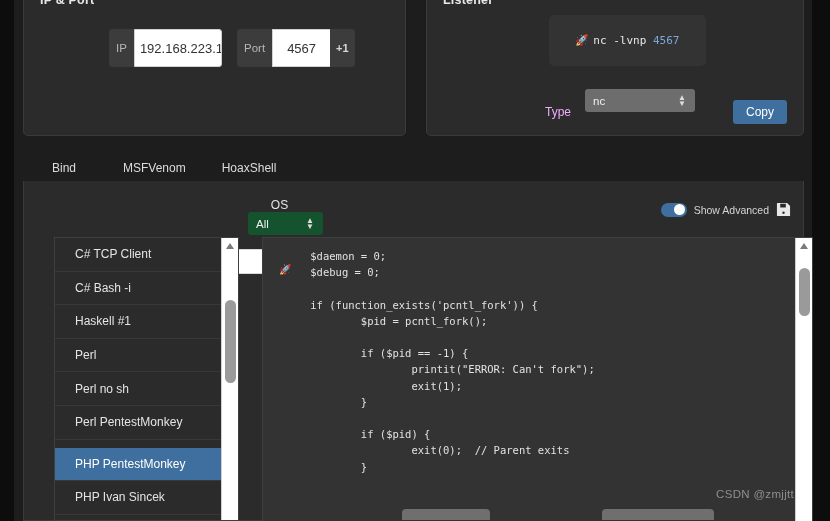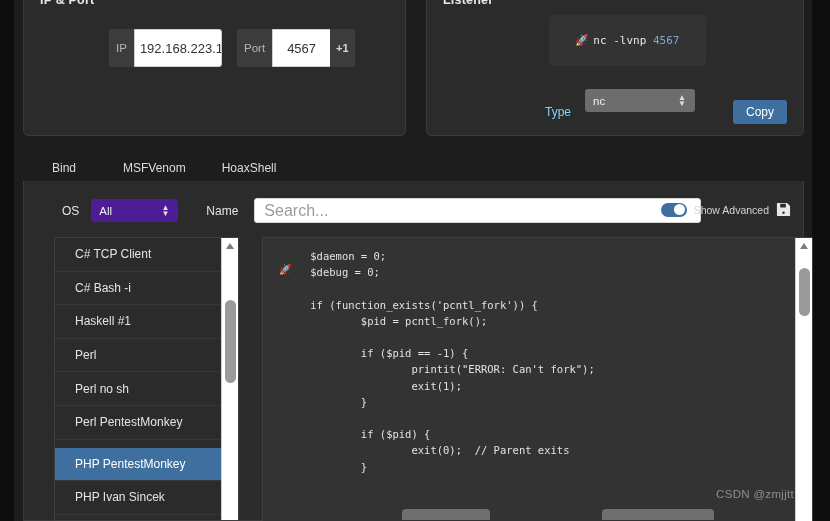--- a/index.html
+++ b/index.html
@@ -53,31 +53,31 @@
     background: #333333; border-radius: 5px;
     display: flex; align-items: center; justify-content: center;
   }
   .cmdtext {
     font-family: "DejaVu Sans Mono", "Liberation Mono", monospace;
     font-size: 11px; color: #e6e6e6; white-space: nowrap;
   }
   .cmdtext .port { color: #7fa6d8; }
   .rocket { font-size: 11px; margin-right: 4px; }
   .type-row { position: absolute; left: 118px; top: 95px; display: flex; align-items: center; }
-  .type-label { font-size: 12px; color: #7dd3fc; margin-right: 14px; margin-top: 23px; }
+  .type-label { font-size: 12px; color: #f0abfc; margin-right: 14px; margin-top: 23px; }
   .select-box {
     background: #6d6d6d; border: none; border-radius: 3px; height: 23px; width: 110px;
     display: flex; align-items: center; padding: 0 8px; color: #f0f0f0; font-size: 11.5px;
     position: relative;
   }
   .select-box .spin {
     position: absolute; right: 9px; top: 50%; transform: translateY(-50%);
     font-size: 8px; line-height: 6px; color: #e0e0e0; text-align: center;
   }
-  .select-os { width: 87px; background: #4c1d95; }
+  .select-os { width: 75px; background: #14532d; }
   .btn-copy {
     position: absolute; right: 16px; top: 113px; background: #3e6f9e; color: #fff;
     border: none; border-radius: 3px; font-size: 12px; padding: 5px 13px; cursor: pointer;
     font-family: "Liberation Sans", sans-serif;
   }
   .toggle {
     width: 26px; height: 14px; border-radius: 8px; background: #3e6f9e; position: relative;
   }
   .toggle .knob {
     position: absolute; right: 1.5px; top: 1.5px; width: 11px; height: 11px;
@@ -93,21 +93,21 @@
     border-radius: 4px 4px 0 0; cursor: pointer; min-width: 82px;
   }
   .tab.active { background: #3e6f9e; color: #ffffff; }
 
   
   .panel {
     position: absolute; left: 9px; top: 181px; width: 781px; height: 340px;
     background: #2b2b2b; border: 1px solid #3a3a3a; border-top: none;
   }
   .toolbar { position: absolute; left: 0; top: 0; width: 781px; height: 52px; }
-  .os-row { position: absolute; left: 38px; top: 17px; display: flex; align-items: center; }
+  .os-row { position: absolute; left: 38px; top: 17px; display: flex; align-items: center; flex-direction: column; }
   .os-label { font-size: 12px; color: #e4e4e4; margin-right: 12px; font-weight: 500; }
   .name-label { font-size: 12px; color: #e4e4e4; margin: 0 16px 0 28px; font-weight: 500; }
   .search-input {
     background: #fff; border: 1px solid #d8d8d8; border-radius: 3px;
     width: 447px; height: 25px; font-size: 16px; color: #333; padding: 0 9px;
     font-family: "Liberation Sans", sans-serif;
   }
   .search-input::placeholder { color: #9b9b9b; }
   .adv-right { position: absolute; right: 14px; top: 21px; display: flex; align-items: center; gap: 7px; }
   .save-icon { width: 15px; height: 15px; display: block; }

